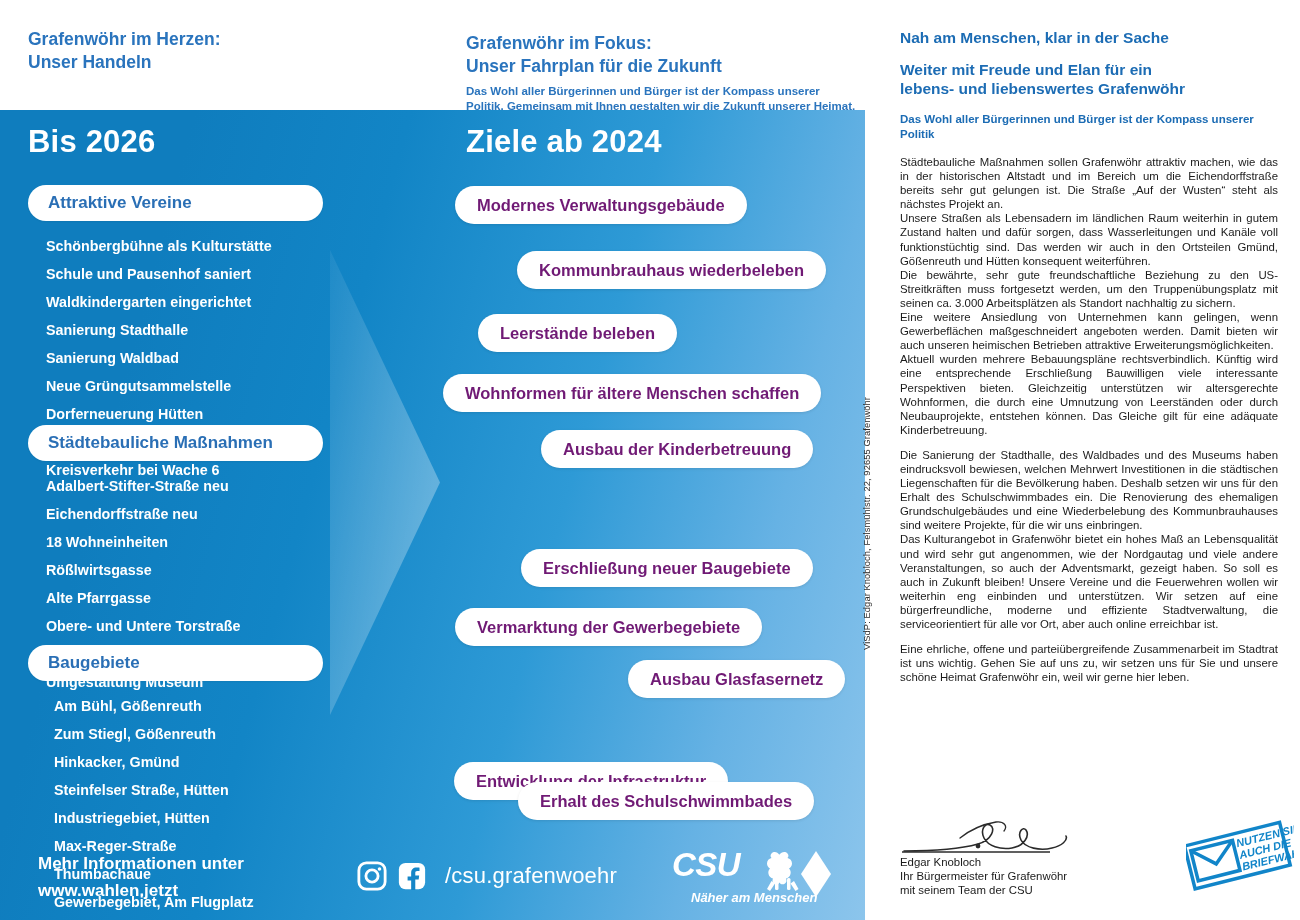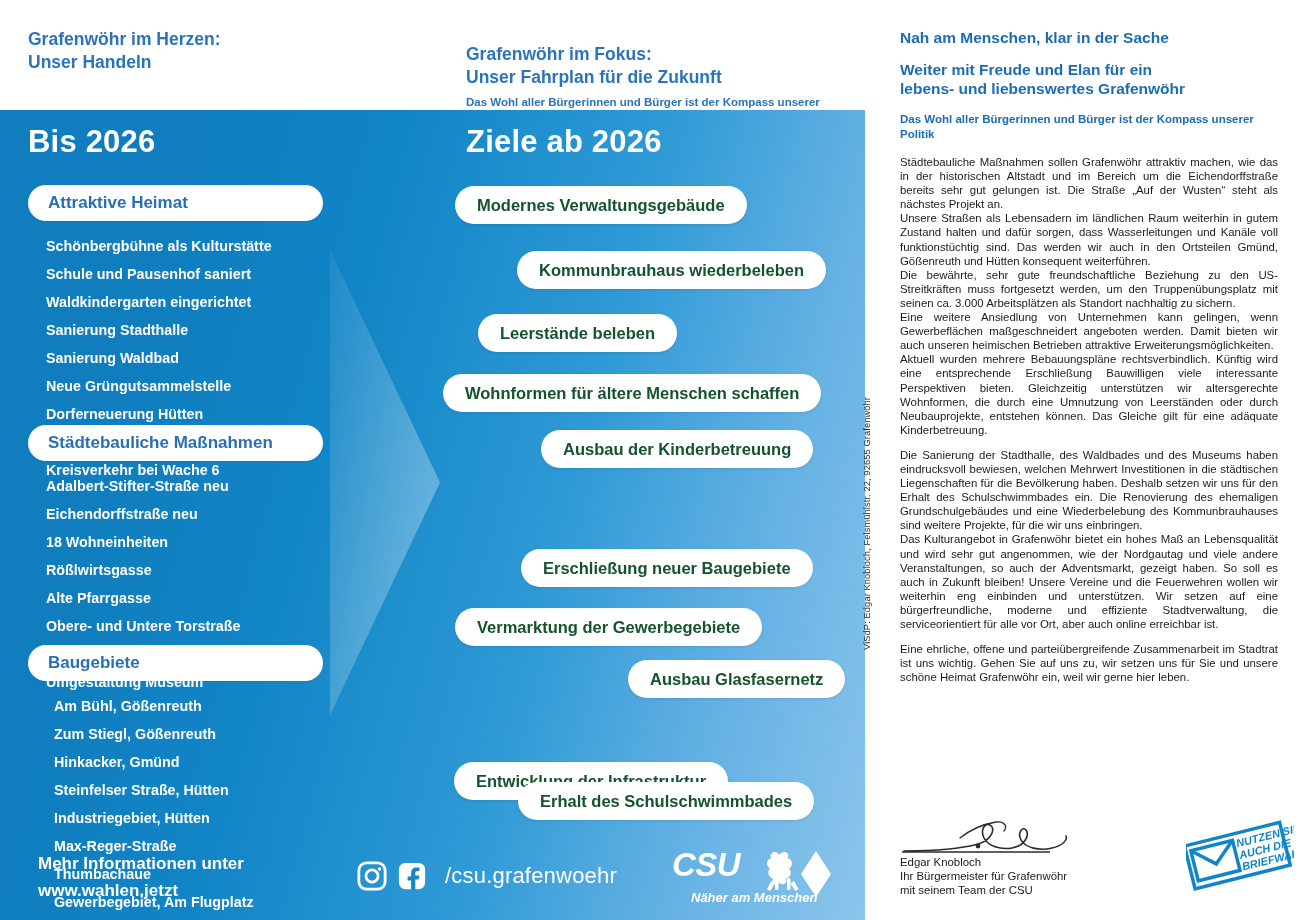--- a/index.html
+++ b/index.html
@@ -28,21 +28,21 @@
   .top-white{
     position:absolute;left:0;top:0;width:865px;height:110px;background:#fff;
   }
 
   
   .hdr-left{
     position:absolute;left:28px;top:28px;width:390px;
     color:#2a74bd;font-weight:bold;font-size:17.5px;line-height:23px;
   }
   .hdr-center{
-    position:absolute;left:466px;top:43px;width:390px;
+    position:absolute;left:466px;top:32px;width:390px;
   }
   .hdr-center .t1{
     color:#2a74bd;font-weight:bold;font-size:17.5px;line-height:23px;
   }
   .hdr-center .t2{
     color:#2a74bd;font-weight:bold;font-size:11.5px;line-height:14.5px;margin-top:6px;
   }
 
   
   .big-title{
@@ -74,21 +74,21 @@
   #l-baugebiete{top:692px;margin-left:8px;}
 
   .left-cta{
     position:absolute;left:38px;top:850px;color:#ffffff;font-weight:bold;
     font-size:17px;line-height:27px;
   }
 
   
   .goal-pill{
     position:absolute;background:#ffffff;border-radius:999px;
-    color:#14532d;font-weight:bold;font-size:16.5px;
+    color:#701a75;font-weight:bold;font-size:16.5px;
     height:38px;display:flex;align-items:center;justify-content:center;
     padding:0 22px;white-space:nowrap;
     box-shadow:0 1px 3px rgba(0,0,0,0.10);
   }
 
   
   .social-row{position:absolute;left:357px;top:861px;display:flex;align-items:center;gap:10px;}
   .si{width:30px;height:30px;}
   .social-handle{color:#fff;font-weight:normal;font-size:22px;margin-left:8px;letter-spacing:.2px;}
 
@@ -133,23 +133,23 @@
 Unser Fahrplan für die Zukunft</div>
     <div class="t2" style="white-space:pre-line;">Das Wohl aller Bürgerinnen und Bürger ist der Kompass unserer
 Politik. Gemeinsam mit Ihnen gestalten wir die Zukunft unserer Heimat.</div>
   </div>
 
   <div class="blue-panel">
     <div class="arrow-shape"></div>
   </div>
 
   <div class="big-title" id="t-bis2026">Bis 2026</div>
-  <div class="big-title" id="t-ziele">Ziele ab 2026</div>
-
-  <div class="pill left-pill" id="p-attraktive">Attraktive Heimat</div>
+  <div class="big-title" id="t-ziele">Ziele ab 2024</div>
+
+  <div class="pill left-pill" id="p-attraktive">Attraktive Vereine</div>
   <div class="left-list" id="l-attraktive">Schönbergbühne als Kulturstätte
 Schule und Pausenhof saniert
 Waldkindergarten eingerichtet
 Sanierung Stadthalle
 Sanierung Waldbad
 Neue Grüngutsammelstelle
 Dorferneuerung Hütten
 Kulturmanagement etabliert
 Kreisverkehr bei Wache 6</div>
 

